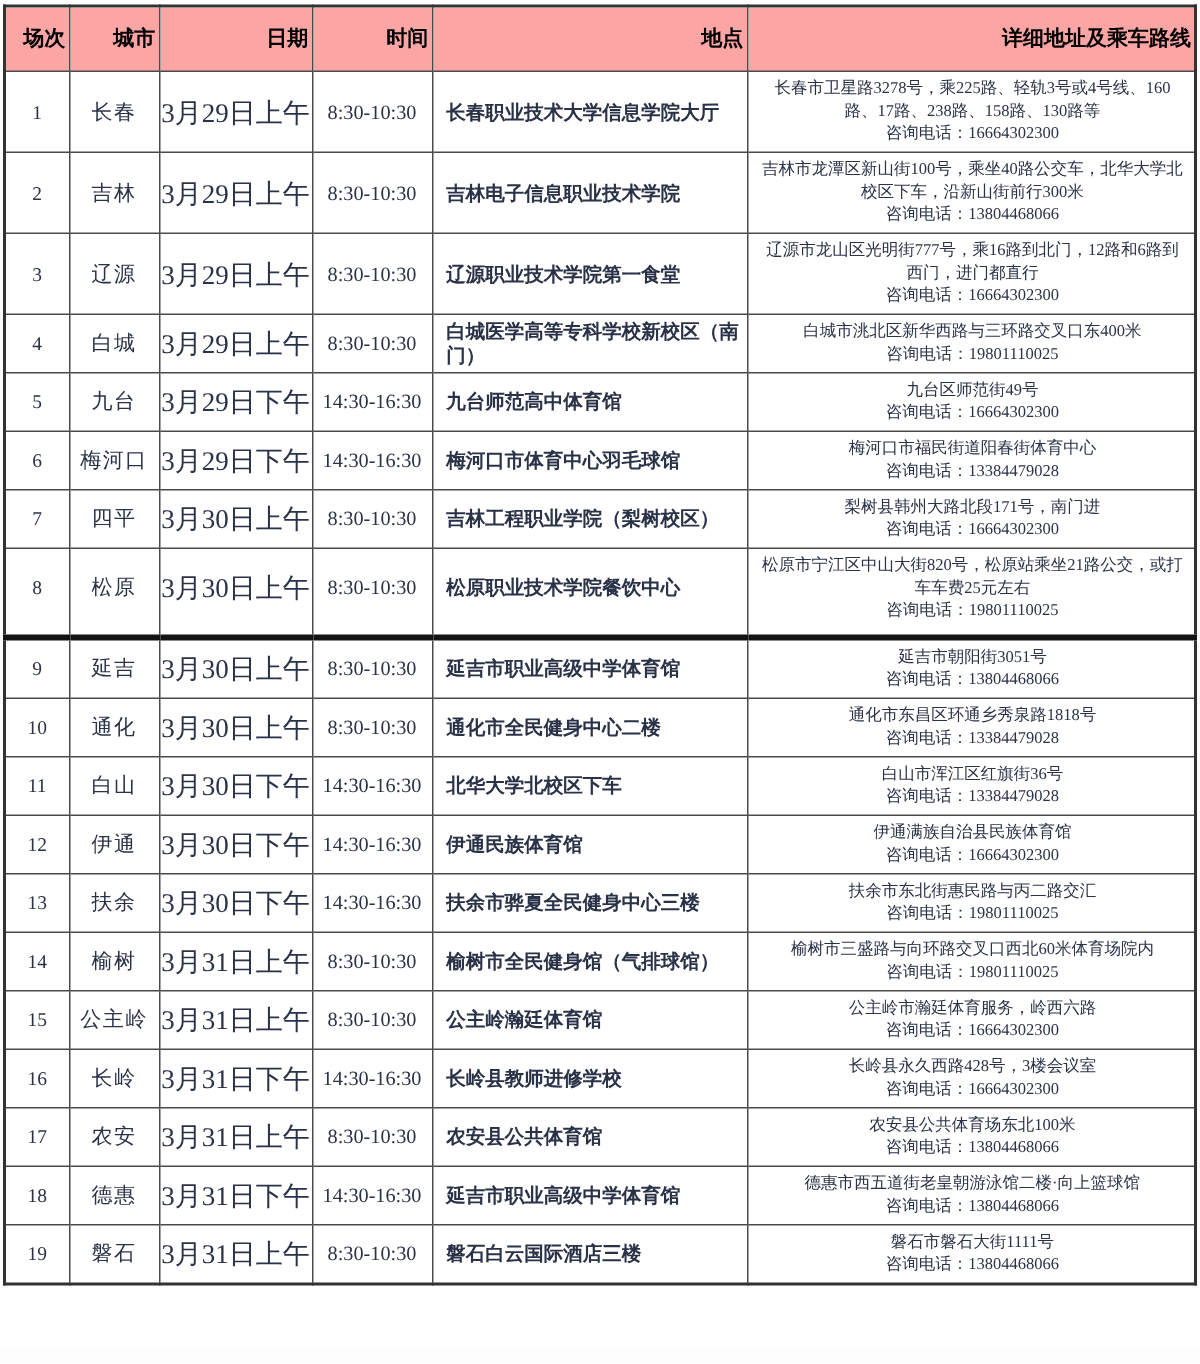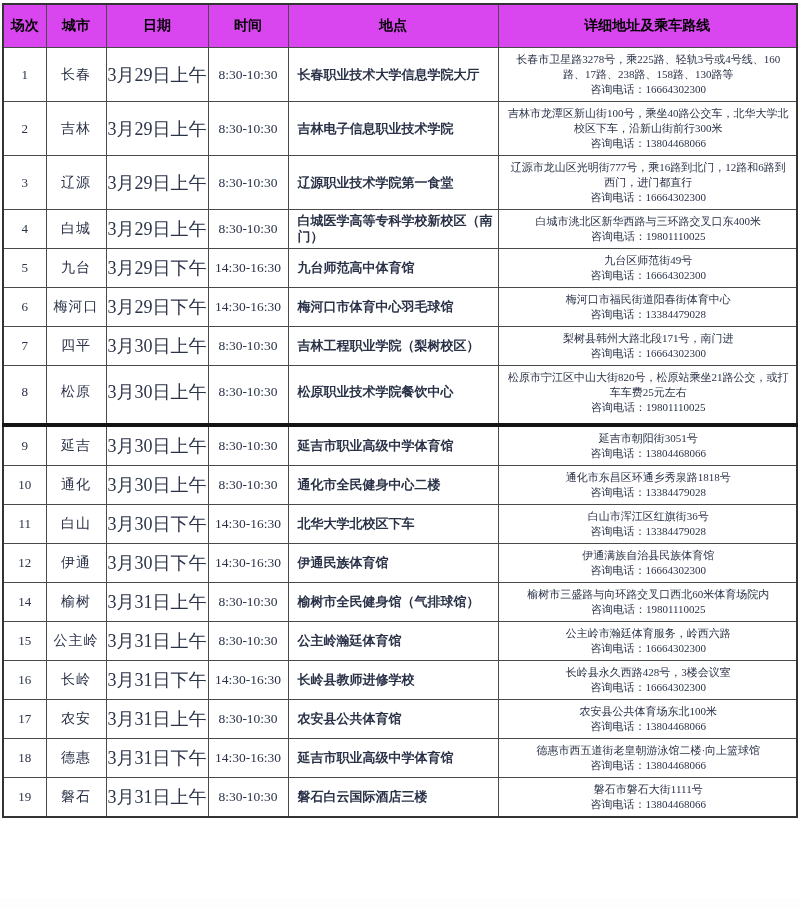--- a/index.html
+++ b/index.html
@@ -20,23 +20,23 @@
   .sched th,.sched td{
     border:1px solid var(--border,#4a4a4a);
     vertical-align:middle;
     overflow:hidden;
   }
   .sched th{
     font-family:Liberation Mono, monospace;
     font-weight:bold;
     font-size:14px;
     color:var(--header-text,#000);
-    text-align:center;
+    text-align:right;
     padding:12px 2px;
-    background:#d946ef;
+    background:#fca5a5;
   }
   .sched td{color:var(--body-text,#2a3248);}
   .c-idx{
     text-align:center;
     font-size:13px;
     padding:2px;
   }
   .c-city{
     text-align:center;
     font-size:14px;
@@ -226,20 +226,31 @@
     <td class="c-city">伊通</td>
     <td class="c-date">3月30日下午</td>
     <td class="c-time">14:30-16:30</td>
     <td class="c-place">伊通民族体育馆</td>
     <td class="c-detail">
       <div class="addr">伊通满族自治县民族体育馆</div>
       <div class="phone">咨询电话：16664302300</div>
     </td>
   </tr>
         <tr>
+    <td class="c-idx">13</td>
+    <td class="c-city">扶余</td>
+    <td class="c-date">3月30日下午</td>
+    <td class="c-time">14:30-16:30</td>
+    <td class="c-place">扶余市骅夏全民健身中心三楼</td>
+    <td class="c-detail">
+      <div class="addr">扶余市东北街惠民路与丙二路交汇</div>
+      <div class="phone">咨询电话：19801110025</div>
+    </td>
+  </tr>
+        <tr>
     <td class="c-idx">14</td>
     <td class="c-city">榆树</td>
     <td class="c-date">3月31日上午</td>
     <td class="c-time">8:30-10:30</td>
     <td class="c-place">榆树市全民健身馆（气排球馆）</td>
     <td class="c-detail">
       <div class="addr">榆树市三盛路与向环路交叉口西北60米体育场院内</div>
       <div class="phone">咨询电话：19801110025</div>
     </td>
   </tr>

